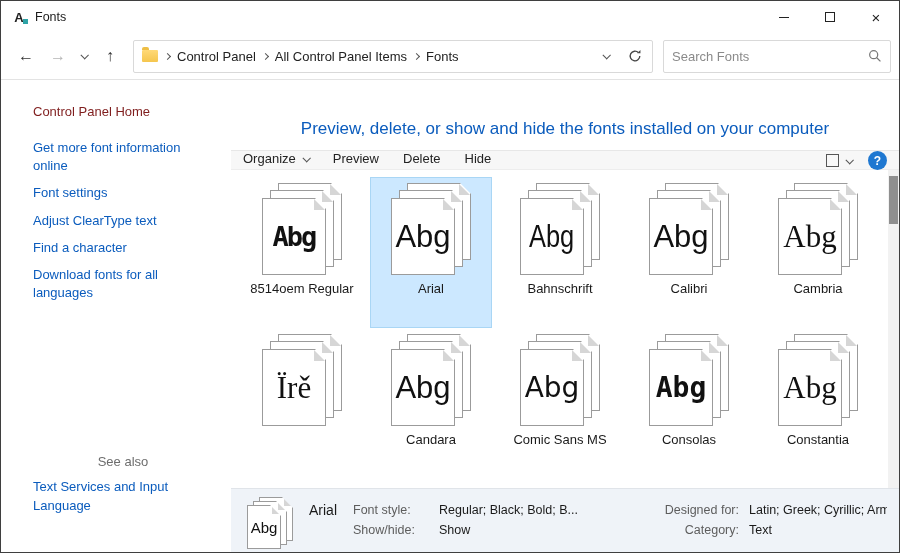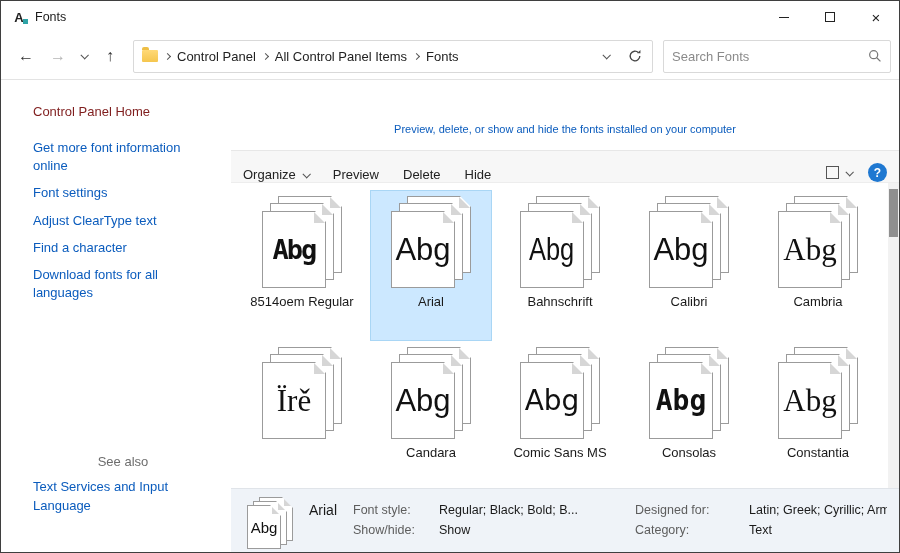--- a/index.html
+++ b/index.html
@@ -41,24 +41,24 @@
 
   
   .bodyrow { flex:1; display:flex; min-height:0; }
   .sidebar { width:230px; flex-shrink:0; padding:24px 18px 0 32px; }
   .sb-home { display:block; margin-bottom:20px; color:#7f1d1d; cursor:default; }
   .sb-link { display:block; margin-bottom:9px; color:var(--link-blue,#0b5cbd); line-height:1.4; max-width:168px; }
   .sb-seealso { display:block; margin-top:152px; margin-bottom:9px; color:#6d6d6d;text-align:center; }
 
   .main { flex:1; display:flex; flex-direction:column; min-width:0; }
   .heading-row { height:70px; display:flex; align-items:center; justify-content:center; }
-  .heading { font-size:11px; font-weight:400; color:var(--heading-blue,#0b5cbd); text-align:center;margin-top:28px; }
-
-  
-  .toolbar { height:33px; background:#f7f7f7; border-top:1px solid #e7e7e7; border-bottom:1px solid #ededed; display:flex; align-items:flex-end; padding:0 12px; gap:24px; flex-shrink:0; }
+  .heading { font-size:17px; font-weight:400; color:var(--heading-blue,#0b5cbd); text-align:center;margin-top:28px; }
+
+  
+  .toolbar { height:20px; background:#f7f7f7; border-top:1px solid #e7e7e7; border-bottom:1px solid #ededed; display:flex; align-items:flex-start; padding:0 12px; gap:24px; flex-shrink:0; }
   .tbtn { border:none; background:transparent; font-size:13px; color:#222; display:flex; align-items:center; gap:7px; font-family:"Liberation Sans",sans-serif; }
   .tb-right { margin-left:auto; display:flex; align-items:center; gap:16px; }
   .view-square { width:13px; height:13px; border:1px solid #555; display:inline-block; }
   .help-btn { width:19px; height:19px; border-radius:50%; border:none; background:var(--help-blue,#1f78d1); color:#fff; font-weight:bold; font-size:12px; display:flex; align-items:center; justify-content:center; }
 
   
   .gridwrap { flex:1; position:relative; background:#fff; overflow:hidden; }
   .font-grid { display:grid; grid-template-columns:repeat(5,122px); grid-auto-rows:151px; column-gap:7px; padding:7px 0 0 10px; }
   .tile { display:flex; flex-direction:column; align-items:center; padding-top:5px; border:1px solid transparent; }
   .tile.selected { background:var(--selection-bg,#cce8ff); border-color:#a9d6f5; }
@@ -84,21 +84,21 @@
   
   .details { height:64px; background:#eff3f8; border-top:1px solid #e0e4e9; display:flex; align-items:flex-start; padding:8px 12px 0 16px; gap:16px; flex-shrink:0; }
   .d-icon { width:46px; height:52px; position:relative; flex-shrink:0; }
   .d-icon .page { width:34px; height:44px; }
   .d-icon .page::after { width:8px; height:8px; }
   .d-icon .p3 { top:0; left:12px; } .d-icon .p2 { top:4px; left:6px; } .d-icon .p1 { top:8px; left:0; }
   .d-icon .glyph { font-size:15px; }
   .d-name { font-size:14px; padding-top:5px; }
   .d-fields { display:grid; grid-template-columns:76px 186px 104px auto; column-gap:10px; row-gap:6px; padding-top:6px; font-size:12.5px; min-width:0; }
   .flabel { color:#5d5d5d; white-space:nowrap; }
-  .flabel.r { text-align:left; }
+  .flabel.r { text-align:right; }
   .fvalue { color:#1a1a1a; white-space:nowrap; overflow:hidden; }
 </style>
 </head>
 <body>
 
 <div class="window">
 
   <div class="titlebar">
     <span class="app-icon">A</span>
     <span class="title">Fonts</span>

